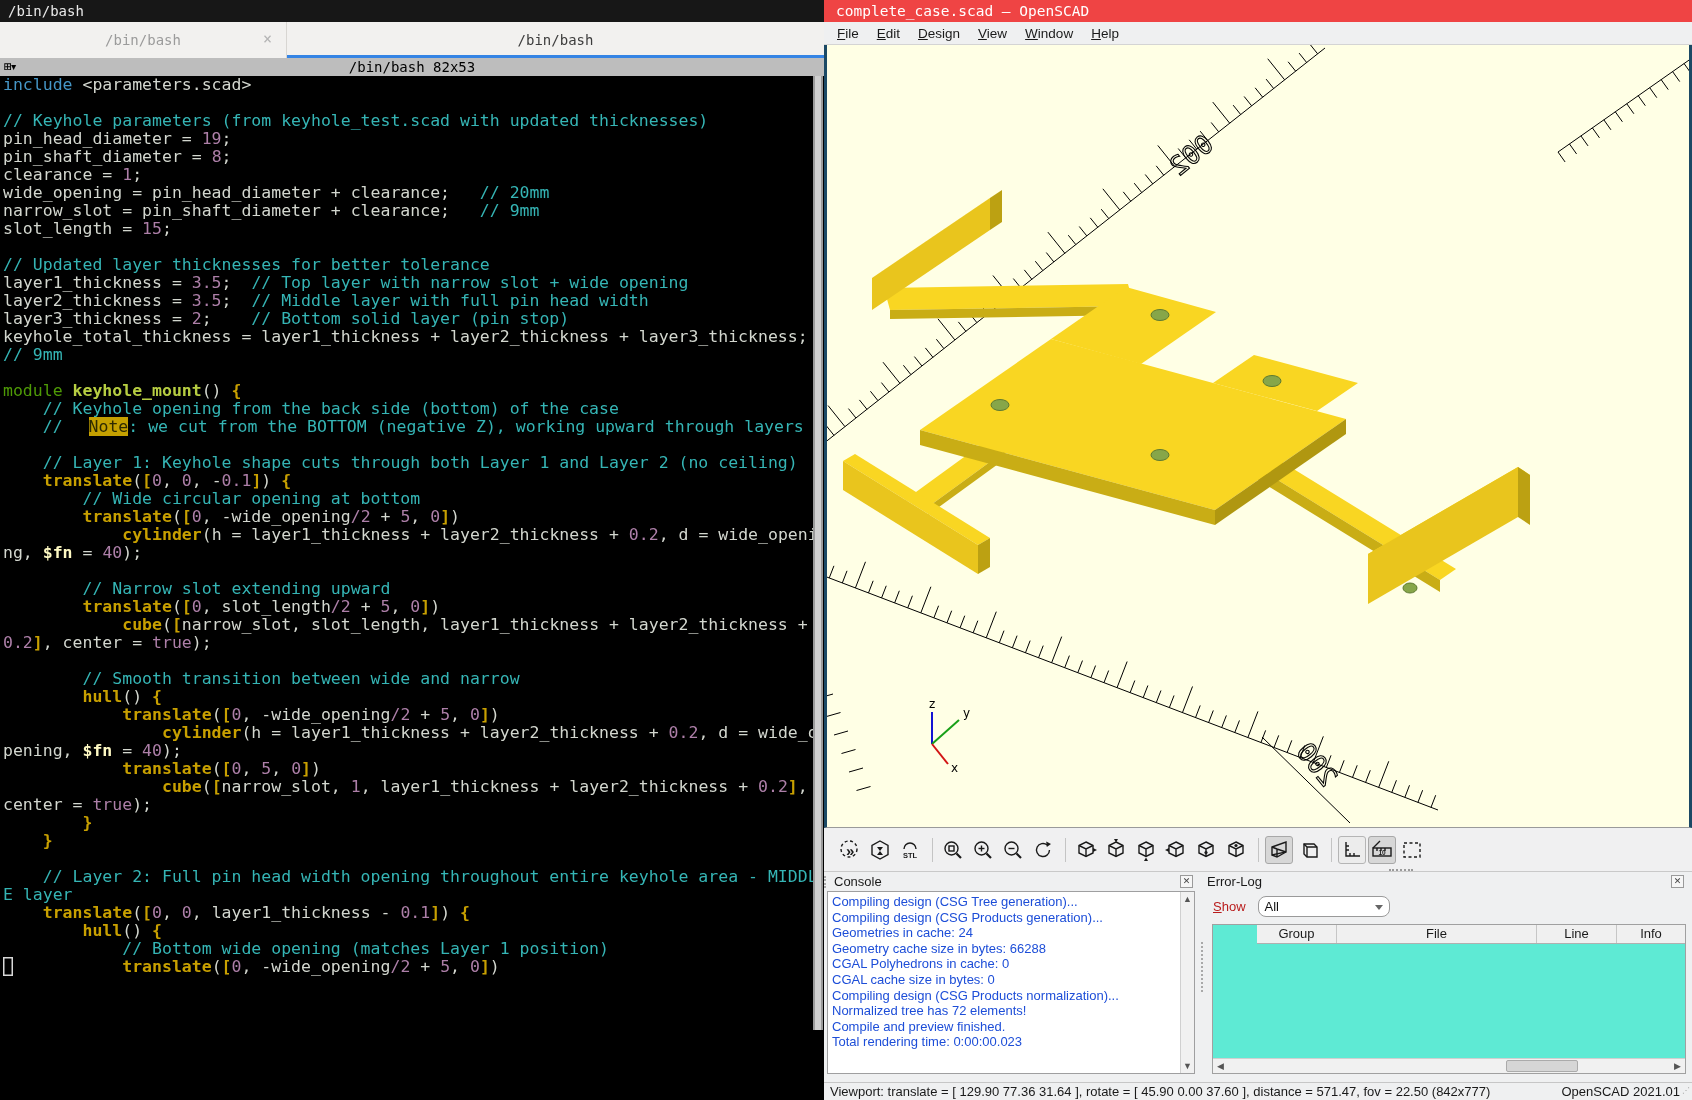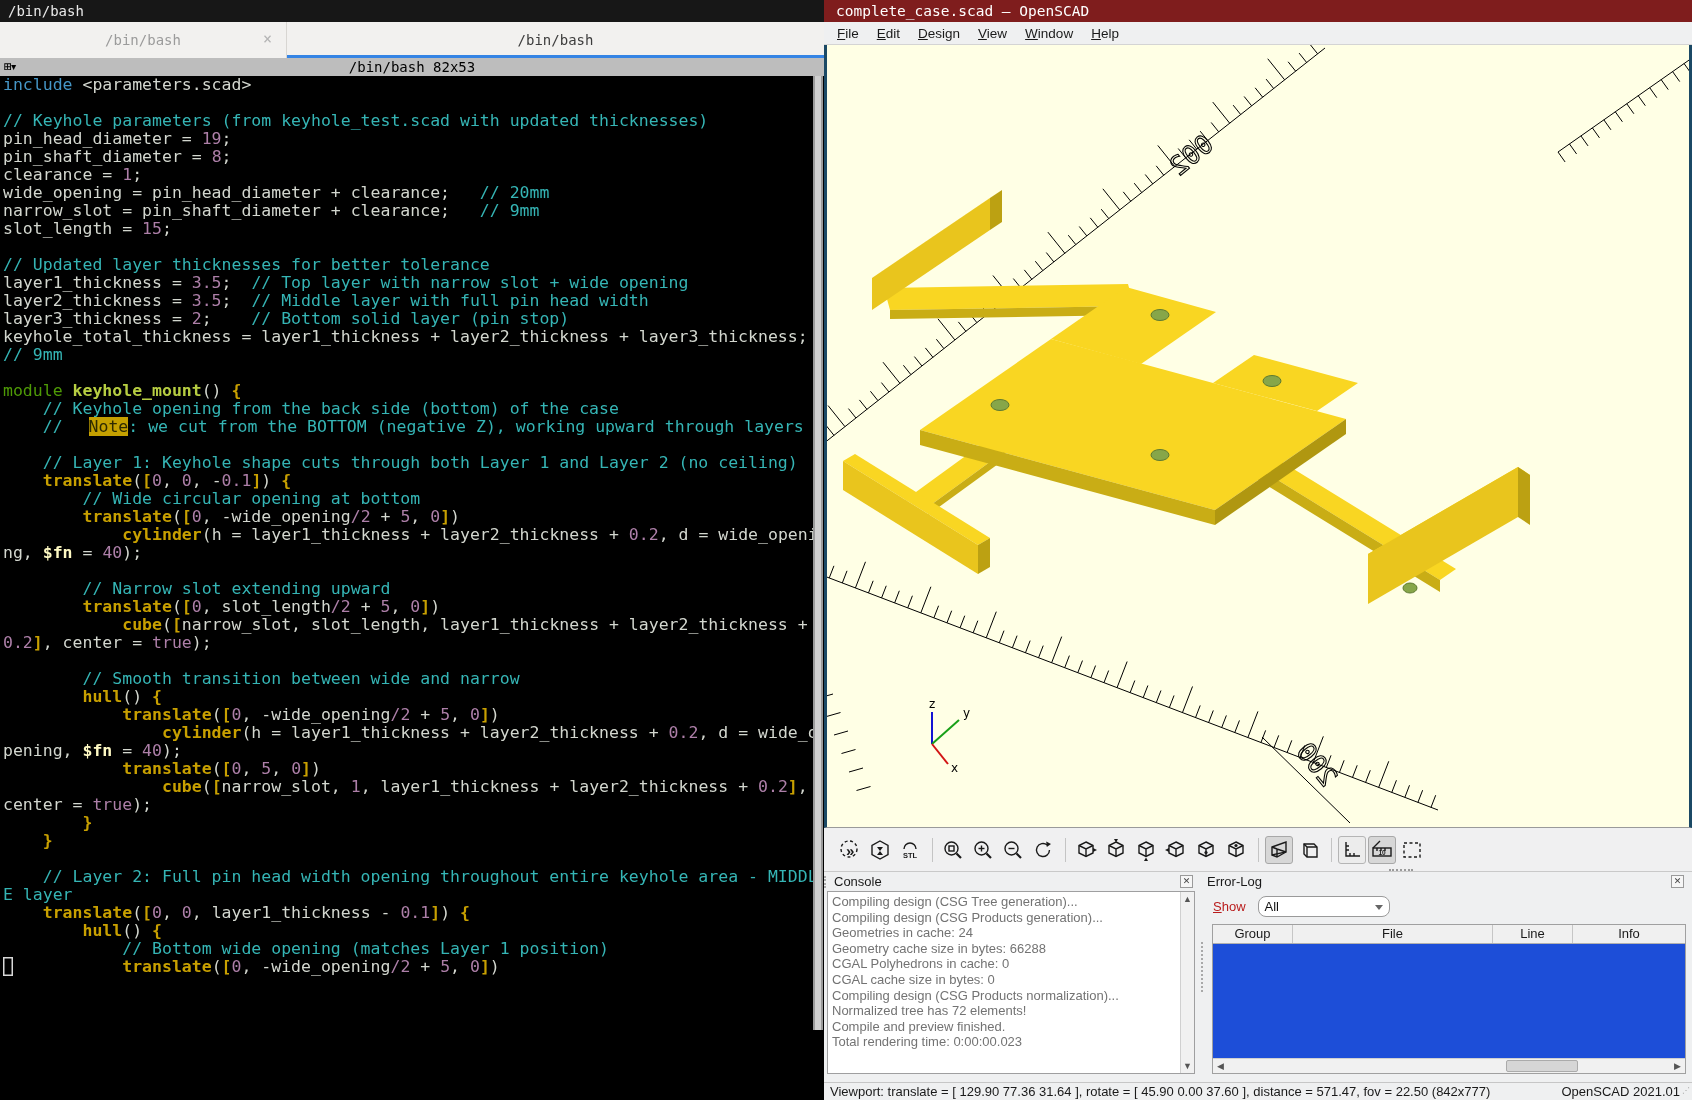--- a/index.html
+++ b/index.html
@@ -35,21 +35,21 @@
   .t-status { position:absolute; left:0; top:1030px; width:100%; height:19px; background:#a0a0a0; color:#000;
               font-family:"DejaVu Sans Mono", monospace; font-size:16px; line-height:19px; font-weight:bold; }
   .t-status .fname { position:absolute; left:3px; }
   .t-status .cpos  { position:absolute; left:648px; }
   .t-status .cpct  { position:absolute; right:5px; }
   .t-scroll { position:absolute; right:1px; top:76px; width:10px; height:954px; background:#9a9a9a; }
   .t-scroll .thumb { position:absolute; left:2px; top:0px; width:6px; height:100%; background:#cfcfcf; }
 
   
   .oscad { position:absolute; left:824px; top:0; width:868px; height:1100px; background:#eff0f1; }
-  .o-title { position:absolute; left:0; top:0; width:100%; height:22px; background:#7f1d1d; color:#fff;
+  .o-title { position:absolute; left:0; top:0; width:100%; height:22px; background:#ef4444; color:#fff;
              font-family:"DejaVu Sans Mono", monospace; font-size:14.5px; line-height:22px; padding-left:12px; }
   .o-menu { position:absolute; left:0; top:22px; width:100%; height:23px; background:#eff0f1; border-bottom:1px solid #d4d4d4;
             display:flex; align-items:center; padding-left:4px; }
   .menu-item { font-size:13.5px; color:#1a1a1a; padding:2px 9px; cursor:default; }
   .o-viewport { position:absolute; left:0; top:45px; width:868px; height:783px; background:var(--vpbg,#FFFFE5);
                 border-left:3px solid #1b4965; border-right:3px solid #1b4965; border-bottom:1px solid #9a9a9a; }
   .o-viewport svg { display:block; }
 
   .o-toolbar { position:absolute; left:0; top:829px; width:100%; height:43px; background:#f0f0f1; border-bottom:1px solid #c9c9c9;
                display:flex; align-items:center; padding-left:12px; }
@@ -63,33 +63,33 @@
                border-top:2px dotted #9a9a9a; }
 
   .o-panels { position:absolute; left:0; top:872px; width:100%; height:206px; display:flex; background:#eff0f1; }
   .panel { position:relative; }
   .panel-head { height:19px; display:flex; align-items:center; font-size:13px; color:#1a1a1a; position:relative; }
   .panel-head .grip { width:4px; height:12px; border-left:2px dotted #a9a9a9; margin-right:6px; }
   .panel-close { position:absolute; right:4px; top:3px; width:13px; height:13px; border:1px solid #9a9a9a; background:#f6f6f6;
                  color:#444; font-size:9px; line-height:11px; text-align:center; }
   .console { width:373px; }
   .console-body { position:absolute; left:3px; top:19px; right:2px; bottom:4px; background:#fff; border:1px solid #9f9fa0; overflow:hidden; }
-  .console-line { font-size:13px; line-height:15.6px; color:#737373; padding-left:4px; white-space:nowrap; }
+  .console-line { font-size:13px; line-height:15.6px; color:#1d4ed8; padding-left:4px; white-space:nowrap; }
   .vscroll { position:absolute; right:0; top:0; width:14px; height:100%; background:#f1f1f1; border-left:1px solid #d0d0d0; }
   .vscroll .up, .vscroll .dn { position:absolute; left:0; width:13px; height:14px; color:#555; font-size:9px; text-align:center; line-height:14px; background:#f1f1f1; }
   .vscroll .up { top:0; } .vscroll .dn { bottom:0; }
   .psplit { width:10px; position:relative; }
   .psplit::after { content:""; position:absolute; left:4px; top:70px; height:50px; border-left:2px dotted #a9a9a9; }
   .errorlog { flex:1; margin-right:4px; }
   .show-row { position:absolute; left:6px; top:24px; display:flex; align-items:center; }
   .show-label { font-size:13px; color:#b91c1c; margin-right:12px; }
   .combo { width:132px; height:21px; background:#fff; border:1px solid #9a9a9a; border-radius:8px; font-size:13px; color:#111;
            line-height:19px; padding-left:6px; position:relative; }
   .combo .arrow { position:absolute; right:6px; top:8px; width:0; height:0; border-left:4px solid transparent; border-right:4px solid transparent; border-top:5px solid #666; }
-  .elog-table { position:absolute; left:5px; top:52px; right:2px; bottom:4px; border:1px solid #a0a0a0; background:#1d4ed8; }
+  .elog-table { position:absolute; left:5px; top:52px; right:2px; bottom:4px; border:1px solid #a0a0a0; background:#5eead4;padding-left:44px; }
   .elog-header { display:flex; height:19px; background:#f0f0f0; border-bottom:1px solid #b0b0b0; }
   .elog-header .hcell { font-size:13px; color:#1a1a1a; text-align:center; line-height:18px; border-right:1px solid #c6c6c6; }
   .hc-group{width:80px;} .hc-file{width:200px;} .hc-line{width:80px;} .hc-info{flex:1; border-right:none !important;}
   .hscroll { position:absolute; left:0; bottom:0; width:100%; height:15px; background:#f1f1f1; border-top:1px solid #d0d0d0; }
   .hscroll .lt, .hscroll .rt { position:absolute; top:0; width:15px; height:14px; color:#555; font-size:9px; text-align:center; line-height:14px; }
   .hscroll .lt { left:0; } .hscroll .rt { right:0; }
   .hscroll .thumb { position:absolute; left:62%; top:1px; width:72px; height:12px; background:#d6d6d6; border:1px solid #ababab; border-radius:2px; }
 
   .o-status { position:absolute; left:0; top:1082px; width:100%; height:18px; background:#eff0f1; border-top:1px solid #c6c6c6;
               font-size:13px; color:#1a1a1a; line-height:17px; }

